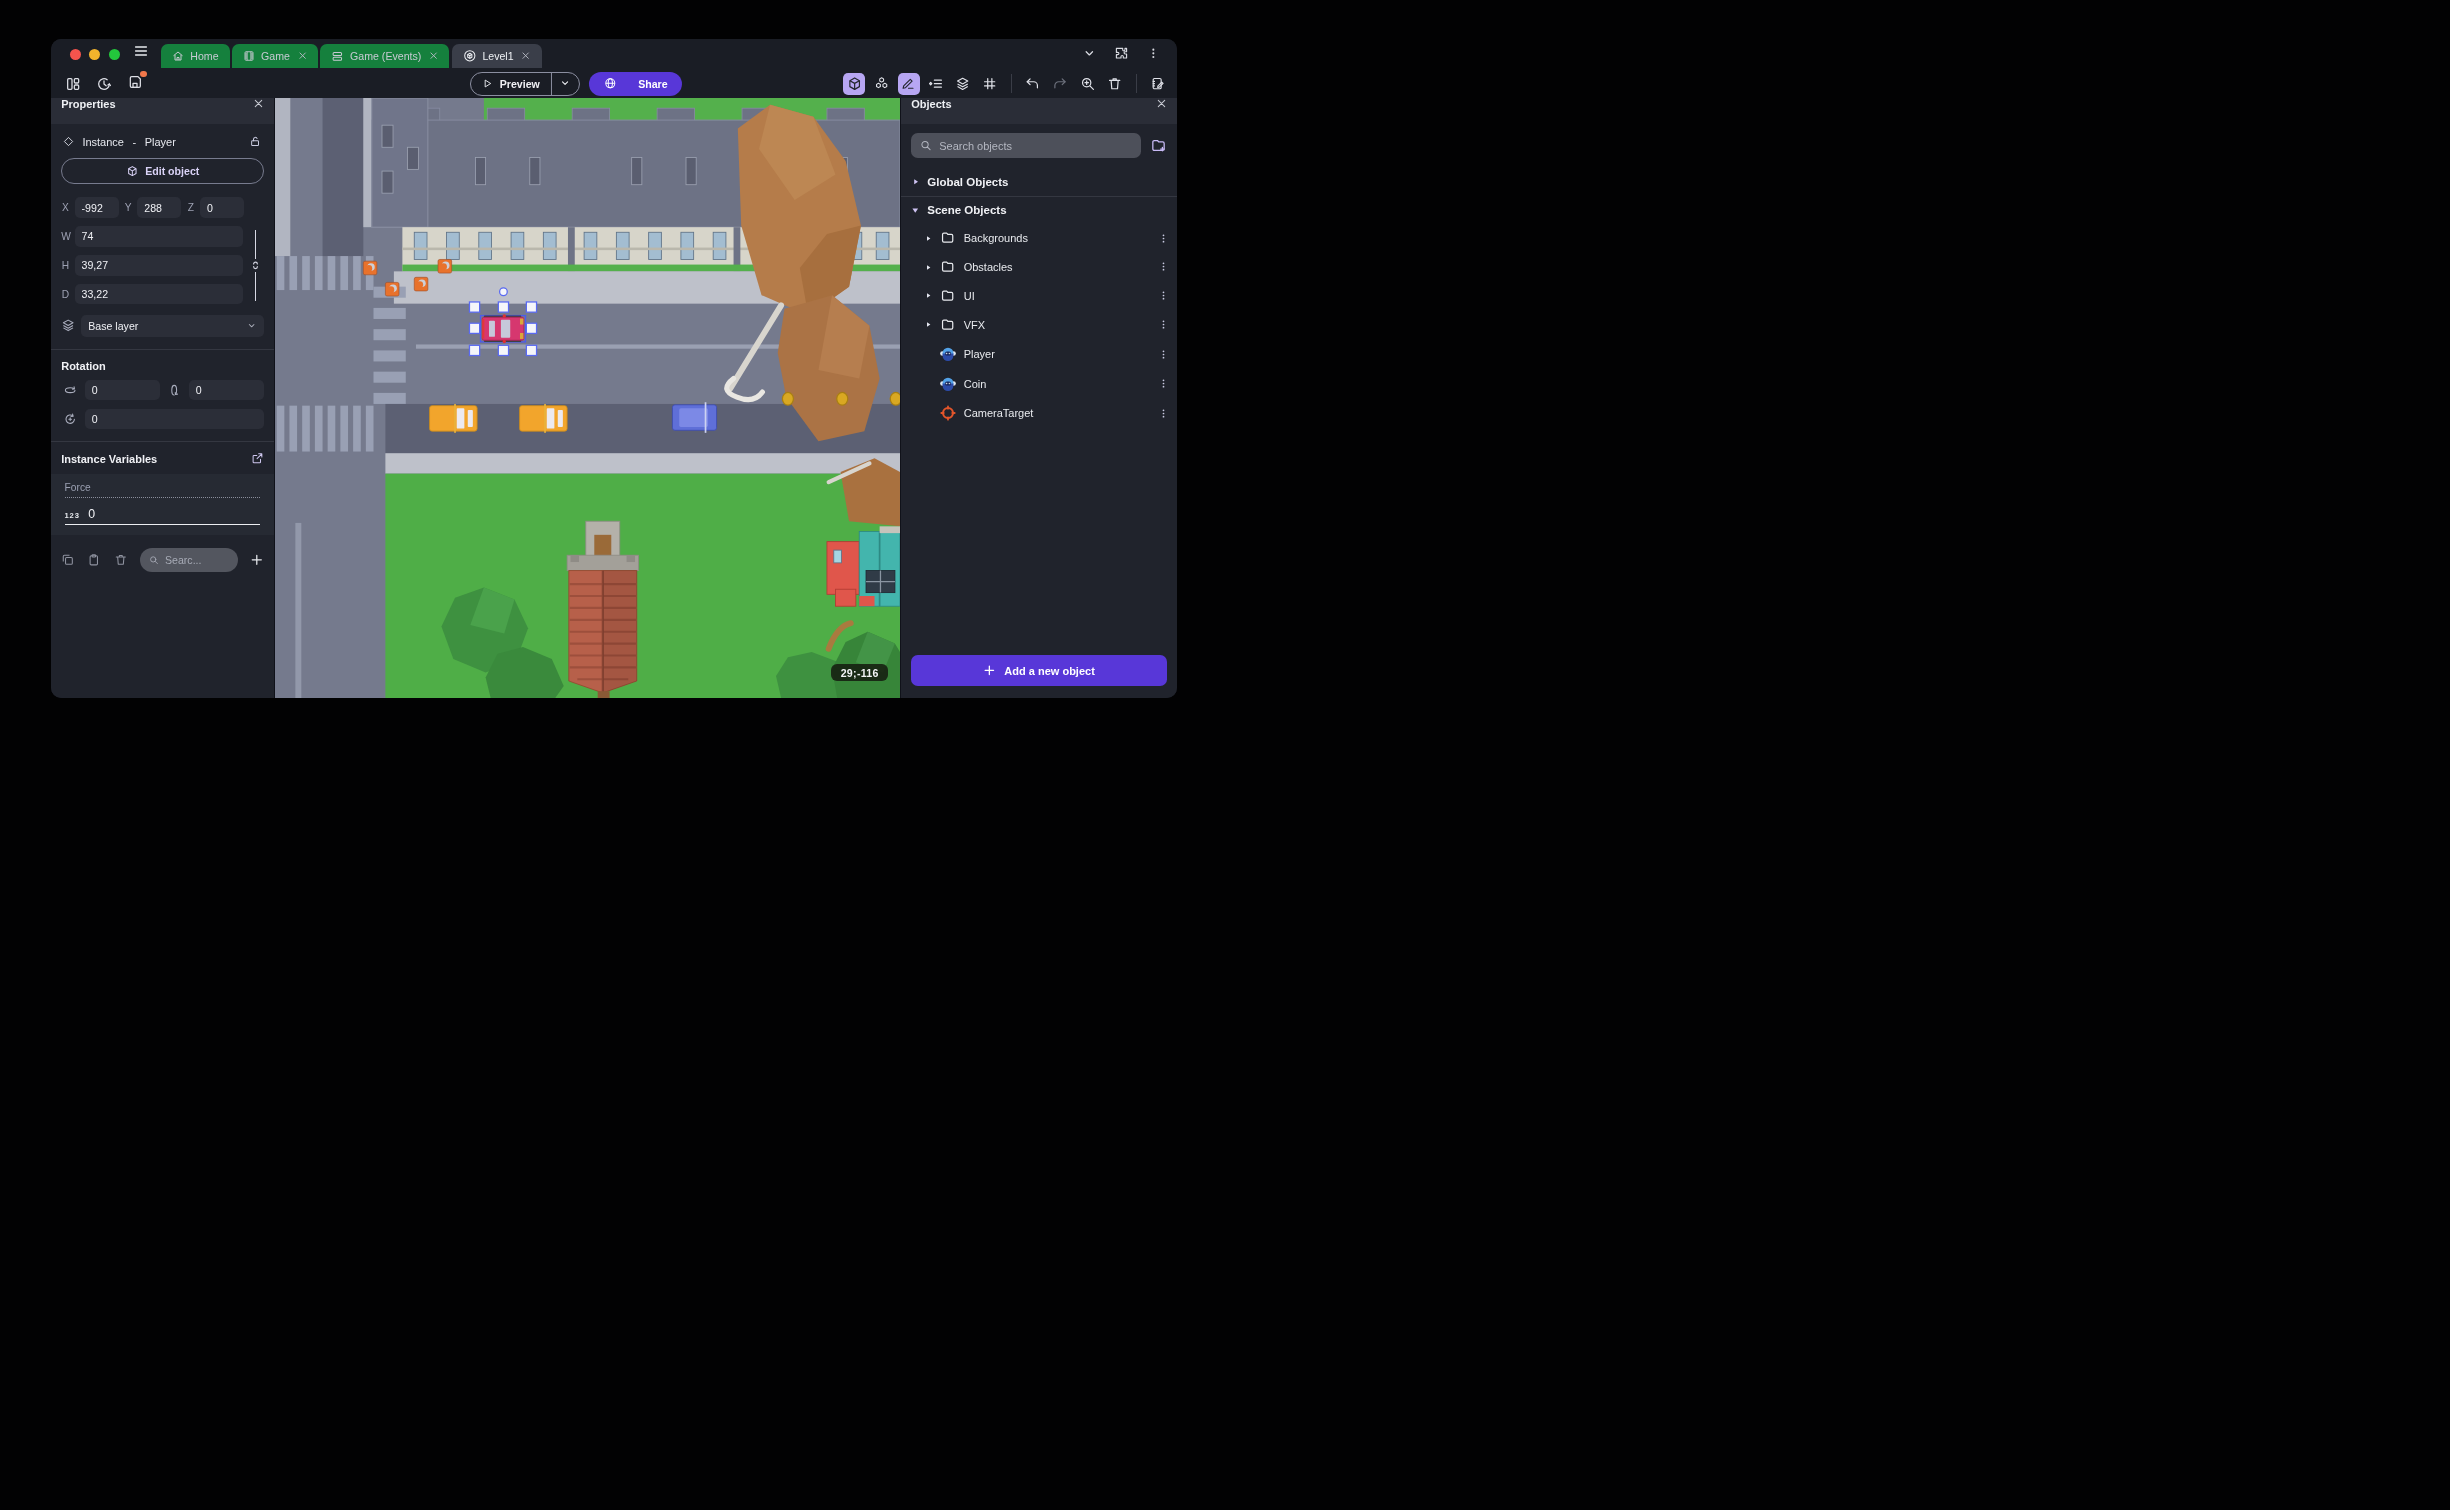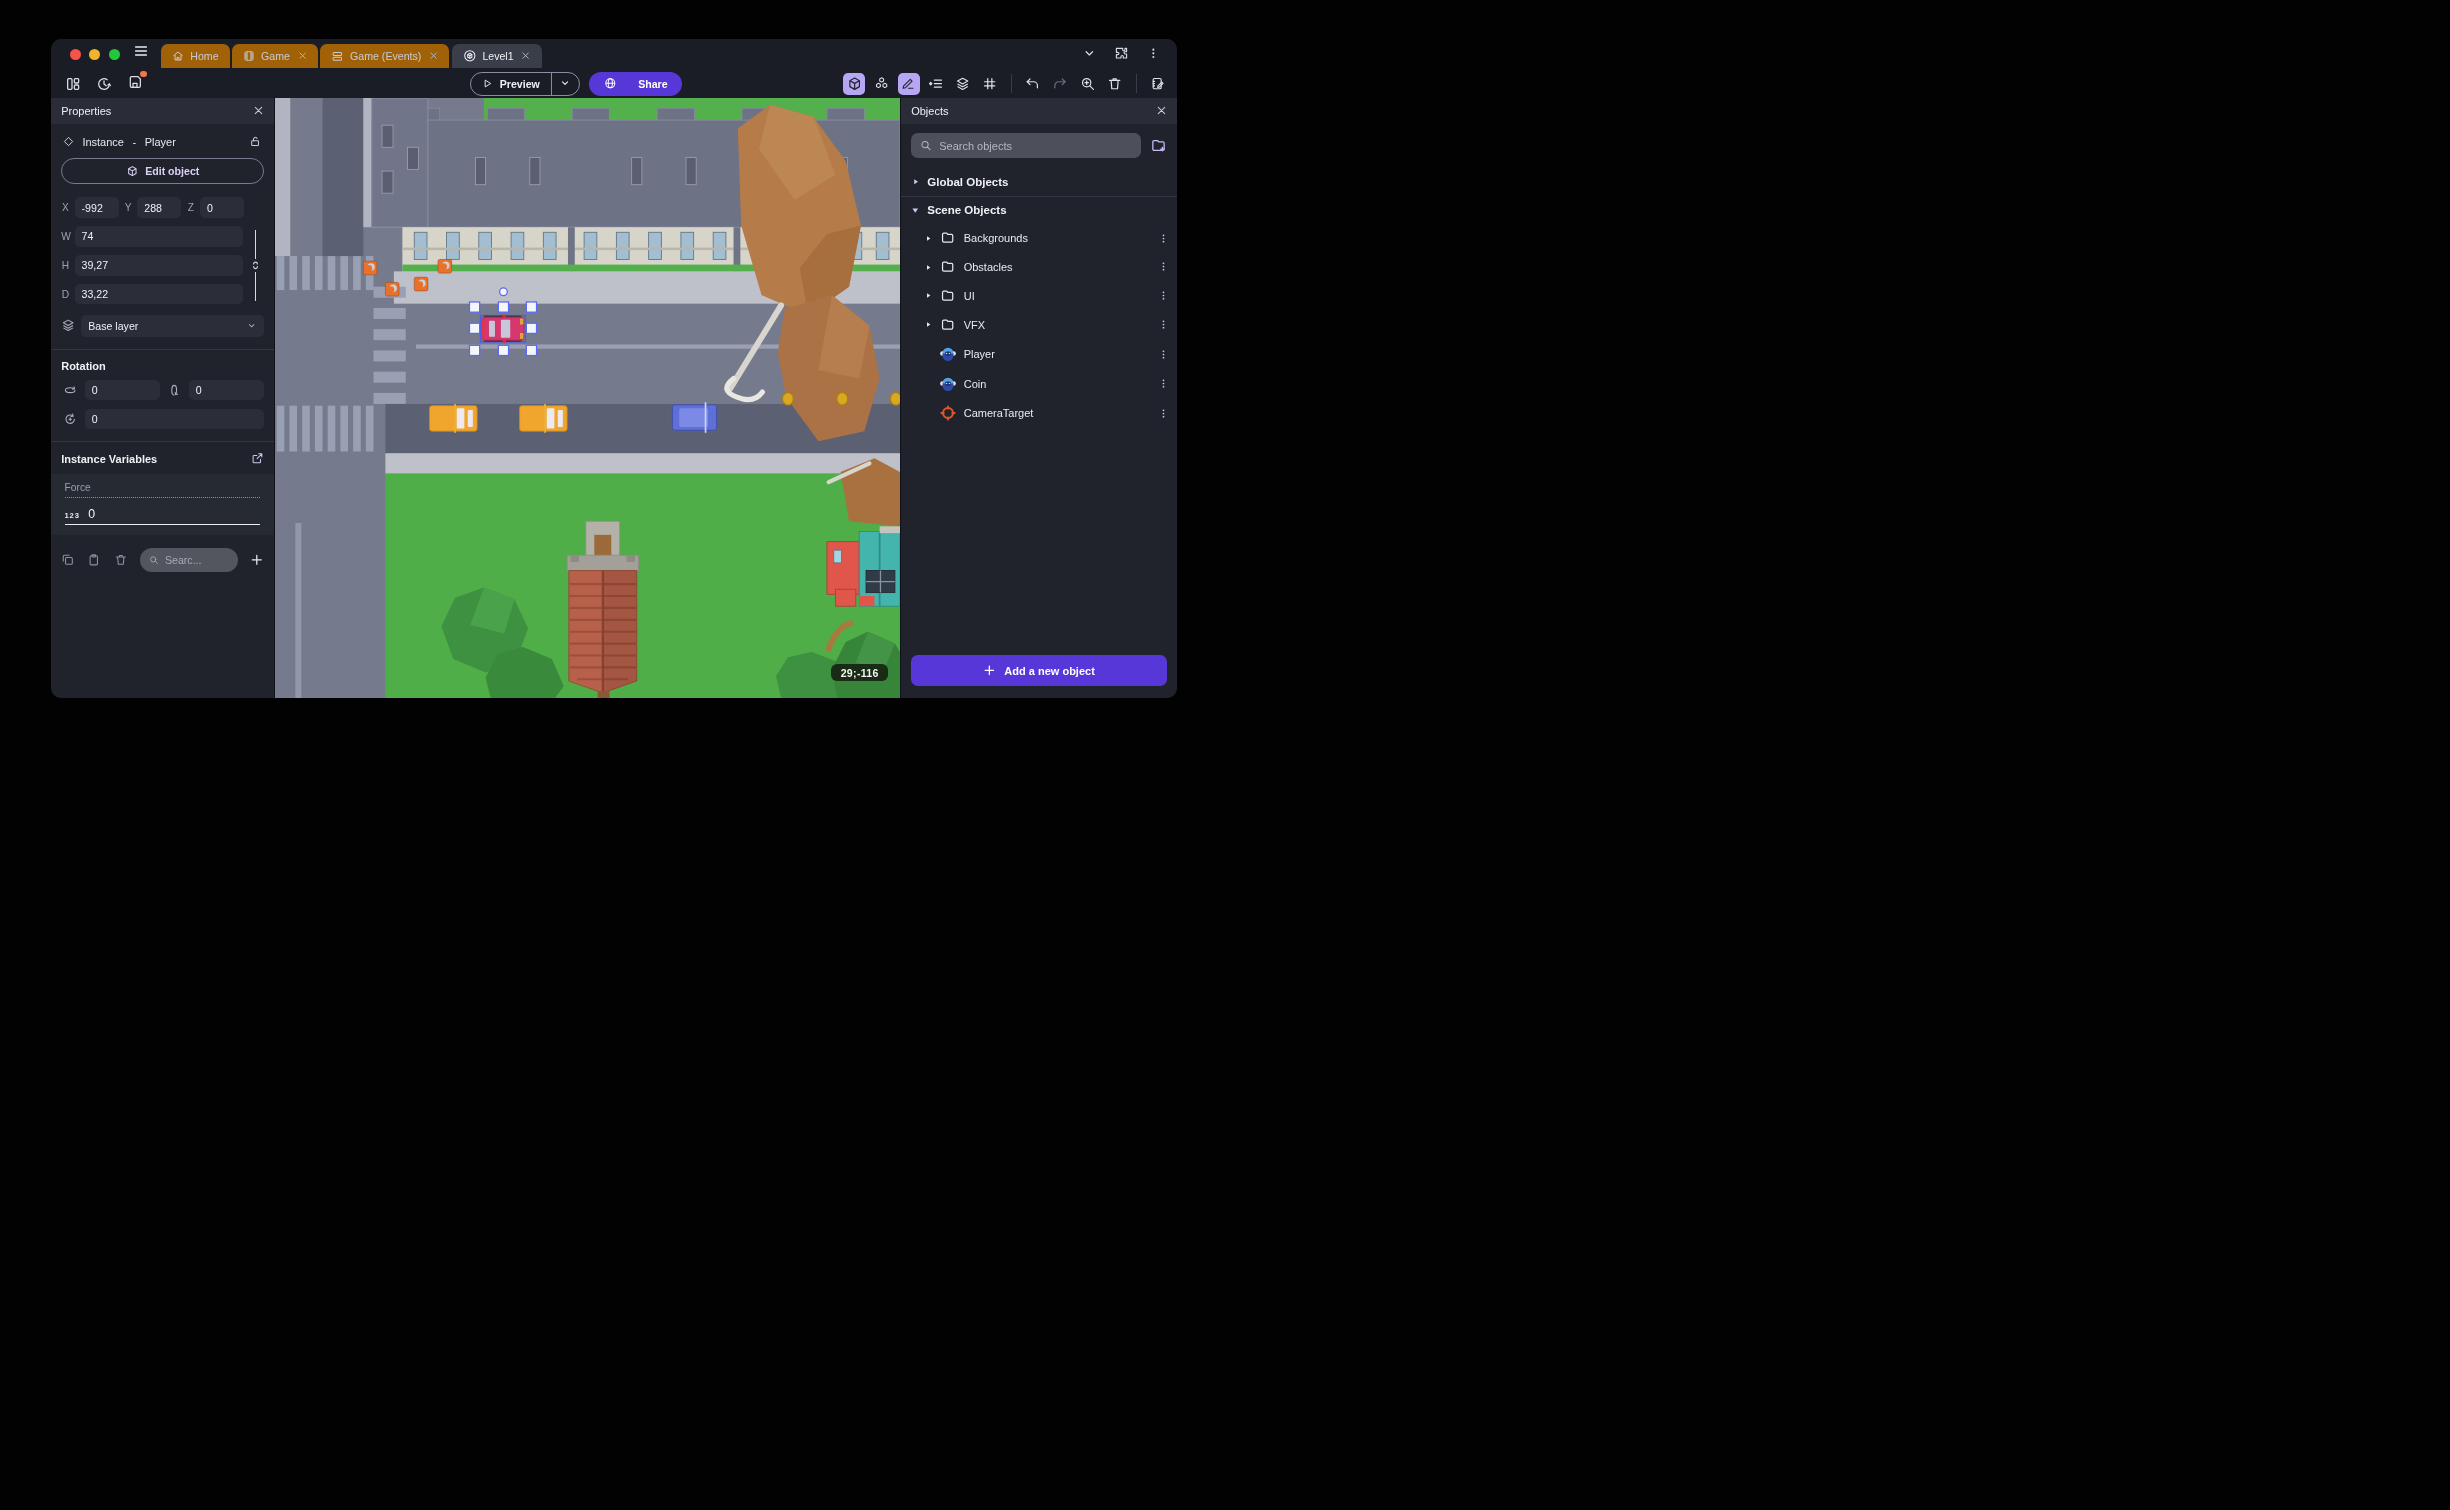--- a/index.html
+++ b/index.html
@@ -5,21 +5,21 @@
   * { box-sizing: border-box; margin:0; padding:0; }
   html,body { width:1225px; height:755px; background:#020203; font-family:"Liberation Sans", sans-serif; }
   .window { position:absolute; left:51px; top:39px; width:1126px; height:659px; background:#1a1d25; border-radius:10.2px; overflow:hidden; }
 
   
   .titlebar { height:29px; display:flex; align-items:flex-end; background:#1a1d25; position:relative; }
   .traffic { display:flex; gap:8.5px; margin:0 0 8.5px 18.7px; }
   .dot { width:11px; height:11px; border-radius:50%; }
   .hamburger { margin:0 0 6px 13.6px; color:#e8eaee; }
   .tabs { display:flex; align-items:flex-end; margin-left:12px; gap:2.5px; height:100%; }
-  .tab { height:24px; border-radius:6.8px 6.8px 0 0; background:#a16207; display:flex; align-items:center; gap:6px; padding:0 11px; color:#c7cad3; font-size:10.6px; cursor:default; }
+  .tab { height:24px; border-radius:6.8px 6.8px 0 0; background:#15803d; display:flex; align-items:center; gap:6px; padding:0 11px; color:#c7cad3; font-size:10.6px; cursor:default; }
   .tab.active { background:#3a3e49; color:#eef0f4; }
   .tab svg { flex:none; }
   .tab .close { color:#b6b9c4; margin-left:1.7px; }
   .winctl { margin-left:auto; display:flex; align-items:center; gap:18.7px; margin-right:17px; height:29px; color:#d8dae1; }
 
   
   .toolbar { height:31px; display:flex; align-items:center; padding:0 8.5px; position:relative; background:#1a1d25; }
   .tb-left { display:flex; align-items:center; gap:15.3px; margin-left:5.1px; color:#dcdee5; }
   .save-wrap { position:relative; }
   .notif { position:absolute; right:-3.4px; top:-3.4px; width:6.8px; height:6.8px; border-radius:50%; }
@@ -33,21 +33,21 @@
   .ticon { width:22px; height:22px; display:grid; place-items:center; color:#e0e2e9; border-radius:5.1px; }
   .ticon.hl { background:#b7a6f3; color:#23262e; }
   .ticon.dim { color:#6c707c; }
   .vsep { width:0.8px; height:18.7px; background:#3a3d47; margin:0 5.1px; }
 
   
   .content { position:absolute; top:59px; bottom:0; left:0; right:0; display:flex; }
   .panel { background:#20232c; display:flex; flex-direction:column; position:relative; }
   .panel-left { width:224px; border-right:1.7px solid #10121a; }
   .panel-right { width:277px; border-left:1.7px solid #10121a; }
-  .phead { height:25.5px; flex:none; background:#2a2d37; display:flex; align-items:center; padding:0 10.2px; font-size:11px; font-weight:400; color:#eef0f4; }
+  .phead { height:25.5px; flex:none; background:#2a2d37; display:flex; padding:0 10.2px; font-size:11px; font-weight:700; color:#eef0f4; }
   .phead .x { margin-left:auto; color:#c8cbd3; display:flex; }
   .pbody { padding:8.5px 10.2px; overflow:hidden; flex:1; }
 
   .inst-row { display:flex; align-items:center; gap:8.5px; color:#e6e8ee; font-size:11px; margin:3.4px 1.7px 10.2px; }
   .inst-row .lock { margin-left:auto; color:#c9cbe0; display:flex; }
   .edit-btn { height:25.5px; border:0.8px solid #777b8e; border-radius:13.6px; display:flex; align-items:center; justify-content:center; gap:6.8px; color:#d9d2f6; font-weight:700; font-size:10.6px; margin-bottom:13.6px; }
   .row { display:flex; align-items:center; gap:5.1px; margin-bottom:8.5px; }
   .lbl { font-size:10.2px; color:#9da1b3; width:8.5px; flex:none; text-align:center; }
   input.field { background:#2b2e38; border:none; outline:none; border-radius:5.1px; height:20.4px; color:#f0f1f5; font-size:10.6px; padding:0 6.8px; width:100%; font-family:inherit; }
   .xyz input.field { width:44px; }

